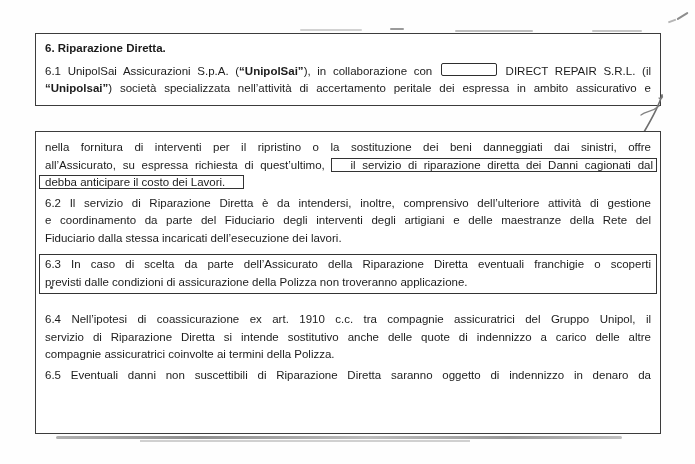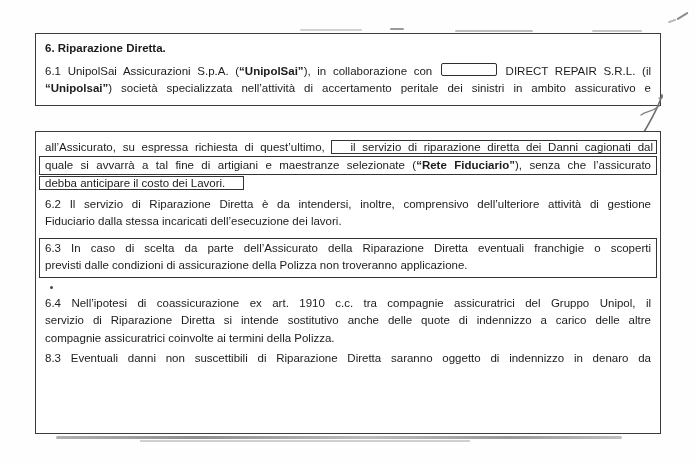--- a/index.html
+++ b/index.html
@@ -40,50 +40,51 @@
 <div class="noise" style="left:592px;top:29.5px;width:50px;height:2px;background:#c6c6c6;border-radius:1px"></div>
 <div class="noise" style="left:676px;top:15px;width:13px;height:1.8px;background:#8d8d8d;transform:rotate(-32deg);border-radius:1px"></div>
 <div class="noise" style="left:668px;top:20px;width:8px;height:1.5px;background:#b5b5b5;transform:rotate(-20deg)"></div>
 
 <div class="docbox" id="box1">
     <div class="para heading">
       <div class="line"><span class="b">6. Riparazione Diretta.</span></div>
     </div>
     <div class="para">
       <div class="line jf"><span>6.1 UnipolSai Assicurazioni S.p.A. (</span><span class="b">“UnipolSai”</span><span>), in collaborazione con </span><span class="redact"></span><span> DIRECT REPAIR S.R.L. (il</span></div>
-      <div class="line jf"><span class="b">“Unipolsai”</span><span>) società specializzata nell’attività di accertamento peritale dei sinistri in ambito assicurativo e</span></div>
+      <div class="line jf"><span class="b">“Unipolsai”</span><span>) società specializzata nell’attività di accertamento peritale dei espressa in ambito assicurativo e</span></div>
     </div>
   </div>
 
 <svg class="noise" style="left:636px;top:93px" width="30" height="42" viewBox="0 0 30 42">
   <path d="M26,2 C24,9 18,22 8,39" stroke="#6e6e6e" fill="none" stroke-width="1.6" stroke-linecap="round"></path>
   <path d="M5,22 C11,17.5 15,20 23,13" stroke="#828282" fill="none" stroke-width="1.3" stroke-linecap="round"></path>
   <path d="M26,2 C27.5,4.5 25,6.5 23,5" stroke="#7a7a7a" fill="none" stroke-width="1.2" stroke-linecap="round"></path>
 </svg>
 
 <div class="docbox" id="box2">
     <div class="para">
+      <div class="line jf"><span>nella fornitura di interventi per il ripristino o la sostituzione dei beni danneggiati dai sinistri, offre</span></div>
       <div class="line jf fr"><span>all’Assicurato, su espressa richiesta di quest’ultimo, </span><span class="seg-box">il servizio di riparazione diretta dei Danni cagionati dal</span></div>
-      <div class="line jf outlined"><span>quale si avvarrà a tal fine di artigiani e maestranze selezionate (</span><span class="b">“Rete Fiduciario”</span><span>), senza che l’assicurato</span></div>
       <div class="line fl"><span class="seg-box">debba anticipare il costo dei Lavori.</span></div>
     </div>
     <div class="para">
       <div class="line jf"><span>6.2 Il servizio di Riparazione Diretta è da intendersi, inoltre, comprensivo dell’ulteriore attività di gestione</span></div>
+      <div class="line jf"><span>e coordinamento da parte del Fiduciario degli interventi degli artigiani e delle maestranze della Rete del</span></div>
       <div class="line"><span>Fiduciario dalla stessa incaricati dell’esecuzione dei lavori.</span></div>
     </div>
     <div class="para boxed">
       <div class="line jf"><span>6.3 In caso di scelta da parte dell’Assicurato della Riparazione Diretta eventuali franchigie o scoperti</span></div>
       <div class="line"><span>previsti dalle condizioni di assicurazione della Polizza non troveranno applicazione.</span></div>
     </div>
     <div class="para">
       <div class="line jf"><span>6.4 Nell’ipotesi di coassicurazione ex art. 1910 c.c. tra compagnie assicuratrici del Gruppo Unipol, il</span></div>
       <div class="line jf"><span>servizio di Riparazione Diretta si intende sostitutivo anche delle quote di indennizzo a carico delle altre</span></div>
       <div class="line"><span>compagnie assicuratrici coinvolte ai termini della Polizza.</span></div>
     </div>
     <div class="para">
-      <div class="line jf"><span>8.3 Eventuali danni non suscettibili di Riparazione Diretta saranno oggetto di indennizzo in denaro da</span></div>
+      <div class="line jf"><span>6.5 Eventuali danni non suscettibili di Riparazione Diretta saranno oggetto di indennizzo in denaro da</span></div>
     </div>
   </div>
 
 <div class="noise" style="left:50px;top:286px;width:3px;height:3px;background:#4a4a4a;border-radius:50%"></div>
 
 <div class="noise" style="left:56px;top:436px;width:566px;height:3px;border-radius:2px;background:linear-gradient(90deg,#b0b0b0,#8e8e8e 25%,#bdbdbd 55%,#989898 80%,#c0c0c0);filter:blur(0.5px)"></div>
 <div class="noise" style="left:140px;top:440px;width:330px;height:1.5px;background:#d0d0d0;filter:blur(0.4px)"></div>
 
 </body></html>

